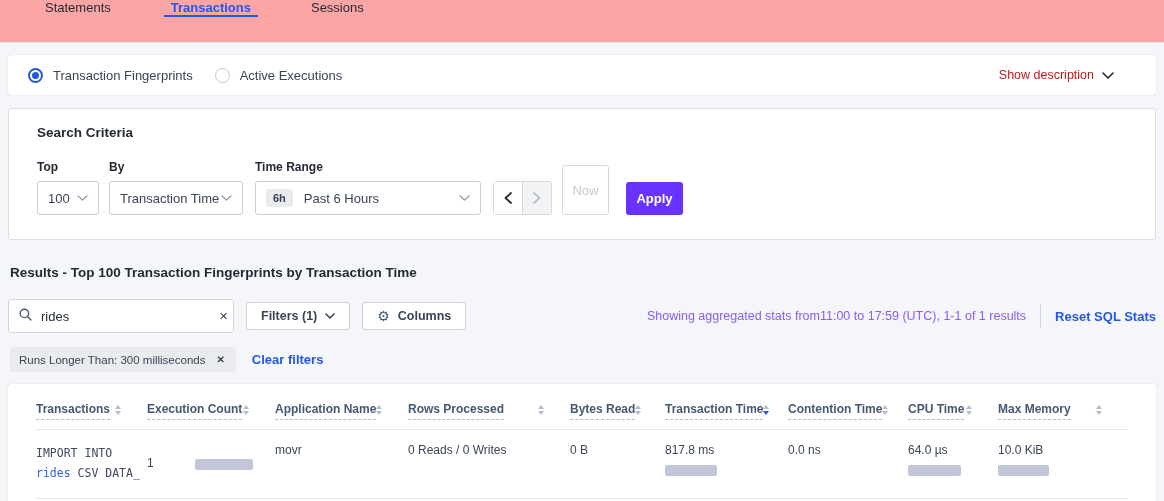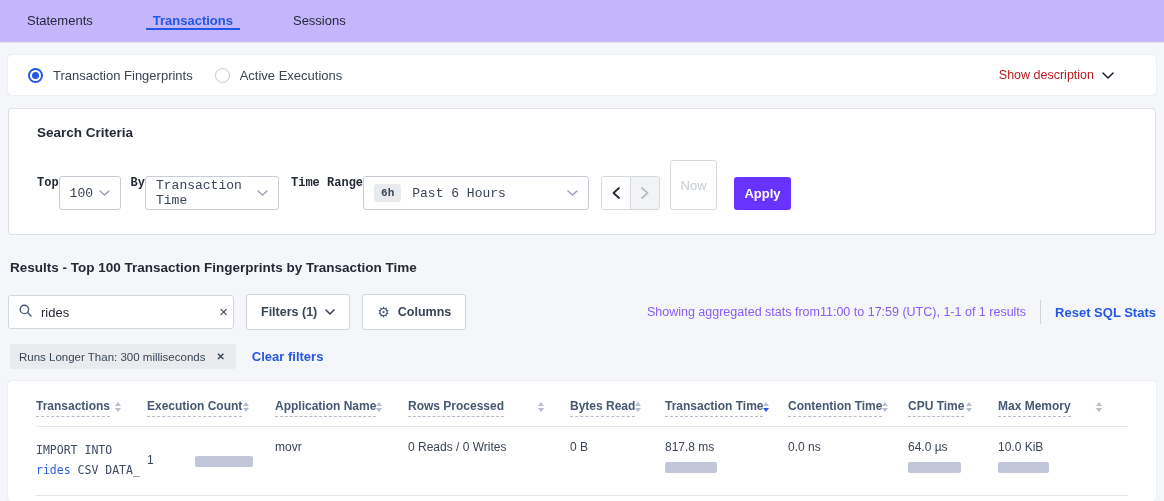--- a/index.html
+++ b/index.html
@@ -5,26 +5,26 @@
   * { margin:0; padding:0; box-sizing:border-box; }
   html,body { width:1164px; height:501px; overflow:hidden; }
   body {
     background:#f4f6f9;
     font-family:"Liberation Sans", sans-serif;
     color:#394455;
     font-size:13px;
   }
   
   .tabbar {
-    background:#c4b5fd;
+    background:#fca5a5;
     border-bottom:1px solid #e3e5e9;
     height:43px;
     display:flex;
-    align-items:center;
-    padding-left:20px;
+    align-items:flex-start;
+    padding-left:38px;
     gap:46px;
   }
   .tab {
     display:flex; align-items:center;
     padding:0 7px;
     font-size:13px;
     color:#242a35;
     cursor:pointer;
     border-bottom:2px solid transparent;
     margin-bottom:-1px;
@@ -64,21 +64,21 @@
   }
   
   .criteria {
     margin-top:13px;
     border:1px solid #dcdfe4;
     box-shadow:none;
     padding:16px 28px 24px;
   }
   .criteria-title { font-size:13.5px; font-weight:700; color:#242a35; }
   .fields { display:flex; align-items:flex-end; margin-top:20px; }
-  .field { display:flex; flex-direction:row;font-family:Liberation Mono, monospace; }
+  .field { display:flex; flex-direction:column; }
   .field-label { font-size:12px; font-weight:700; color:#242a35; margin-bottom:7px; }
   .select {
     height:34px; border:1px solid #c9cdd5; border-radius:3px; background:#fff;
     display:flex; align-items:center; padding:0 10px; cursor:pointer;
     font-size:13px; color:#394455;
   }
   .select .chev { margin-left:auto; }
   .sel-top { width:62px; margin-right:10px; }
   .sel-by { width:134px; margin-right:12px; }
   .sel-range { width:226px; }
@@ -109,21 +109,21 @@
   .searchbox {
     width:226px; height:34px; background:#fff; border:1px solid #d2d6dd; border-radius:3px;
     display:flex; align-items:center; padding:0 10px;
   }
   .searchbox input {
     border:none; outline:none; flex:1; font-size:13px; color:#242a35; margin-left:9px;
     font-family:"Liberation Sans", sans-serif; background:transparent;
   }
   .clear-x { font-size:11px; color:#394455; cursor:pointer; padding:2px; }
   .tool-btn {
-    height:36px; background:#fff; border:1px solid #cfd3da; border-radius:3px;
+    height:28px; background:#fff; border:1px solid #cfd3da; border-radius:3px;
     display:flex; align-items:center; padding:0 14px; gap:8px;
     font-size:12.5px; font-weight:700; color:#394455; cursor:pointer; margin-left:12px;text-align:center;
   }
   .gear-glyph { font-size:14px; font-weight:400; line-height:1; color:#475872; }
   .stats { margin-left:auto; display:flex; align-items:center; font-size:12.5px; color:#8b5cf6; }
   .stats b { font-weight:400; }
   .vdivider { width:1px; height:24px; background:#d0d4da; margin:0 14px; }
   .link { color:#2458e4; font-weight:700; font-size:13px; cursor:pointer; text-decoration:none; }
   
   .chip-row { margin:14px 10px 12px; display:flex; align-items:center; gap:16px; }

